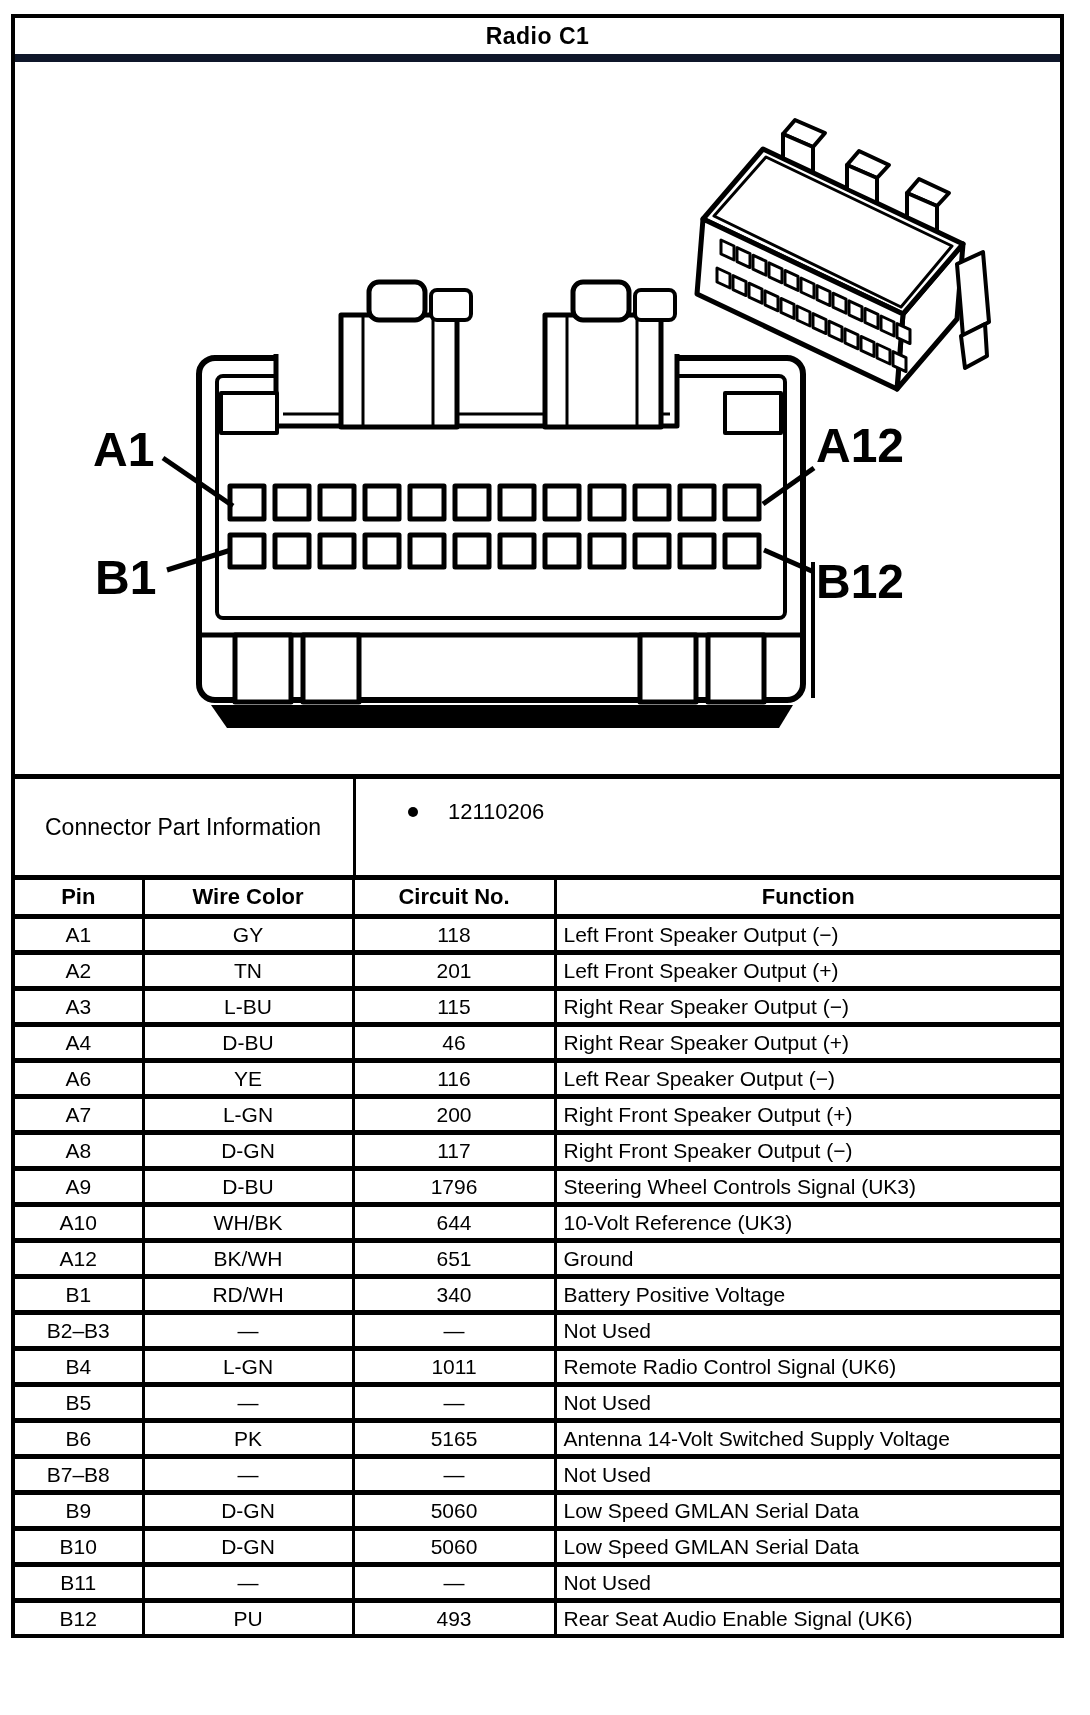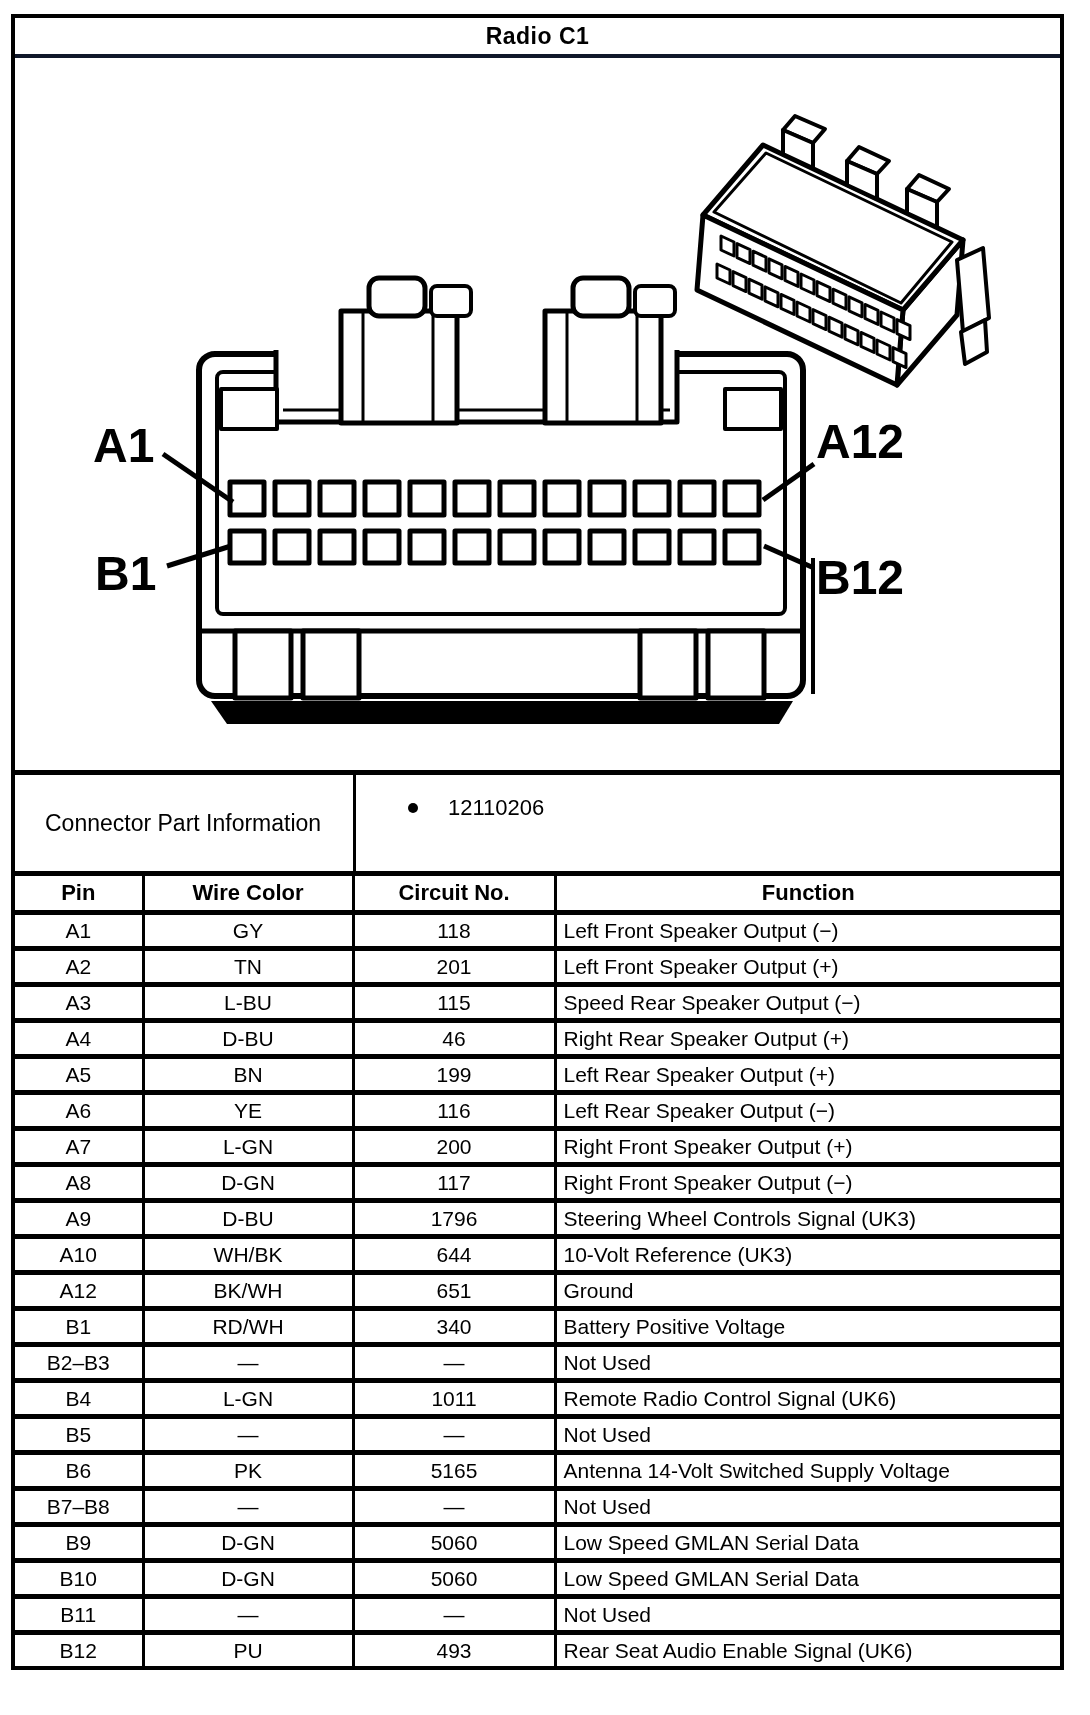--- a/index.html
+++ b/index.html
@@ -5,21 +5,21 @@
   html,body{margin:0;padding:0;}
   body{
     width:1090px;height:1715px;position:relative;background:#fff;
     font-family:"Liberation Sans", sans-serif;color:#000;
   }
   .frame{
     position:absolute;left:11px;top:14px;width:1053px;
     border:4px solid #000;background:#fff;box-sizing:border-box;
   }
   .title-bar{
-    height:36px;border-bottom:4px solid #0f172a;
+    height:36px;border-bottom:8px solid #0f172a;
     display:flex;align-items:center;justify-content:center;
     font-weight:bold;font-size:23px;letter-spacing:.5px;
   }
   .diagram-box{height:712px;border-bottom:5px solid #000;position:relative;}
   .diagram-box svg{position:absolute;left:0;top:0;width:100%;height:100%;}
   svg text{font-family:"Liberation Sans",sans-serif;font-weight:bold;font-size:48px;fill:#000;stroke:none;}
   .partinfo{
     display:grid;grid-template-columns:338px 1fr;
     border-bottom:5px solid #000;height:96px;box-sizing:content-box;
   }
@@ -209,35 +209,29 @@
         <tr>
           <td class="c0">A2</td>
           <td class="c1">TN</td>
           <td class="c2">201</td>
           <td class="c3">Left Front Speaker Output (+)</td>
         </tr>
         <tr>
           <td class="c0">A3</td>
           <td class="c1">L-BU</td>
           <td class="c2">115</td>
-          <td class="c3">Speed Rear Speaker Output (−)</td>
+          <td class="c3">Right Rear Speaker Output (−)</td>
         </tr>
         <tr>
           <td class="c0">A4</td>
           <td class="c1">D-BU</td>
           <td class="c2">46</td>
           <td class="c3">Right Rear Speaker Output (+)</td>
         </tr>
         <tr>
-          <td class="c0">A5</td>
-          <td class="c1">BN</td>
-          <td class="c2">199</td>
-          <td class="c3">Left Rear Speaker Output (+)</td>
-        </tr>
-        <tr>
           <td class="c0">A6</td>
           <td class="c1">YE</td>
           <td class="c2">116</td>
           <td class="c3">Left Rear Speaker Output (−)</td>
         </tr>
         <tr>
           <td class="c0">A7</td>
           <td class="c1">L-GN</td>
           <td class="c2">200</td>
           <td class="c3">Right Front Speaker Output (+)</td>

